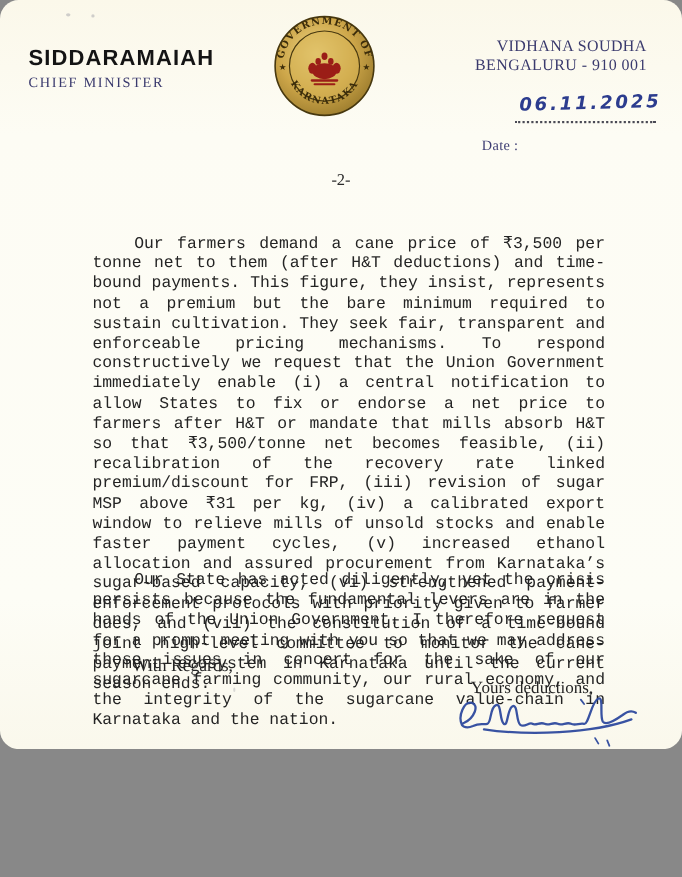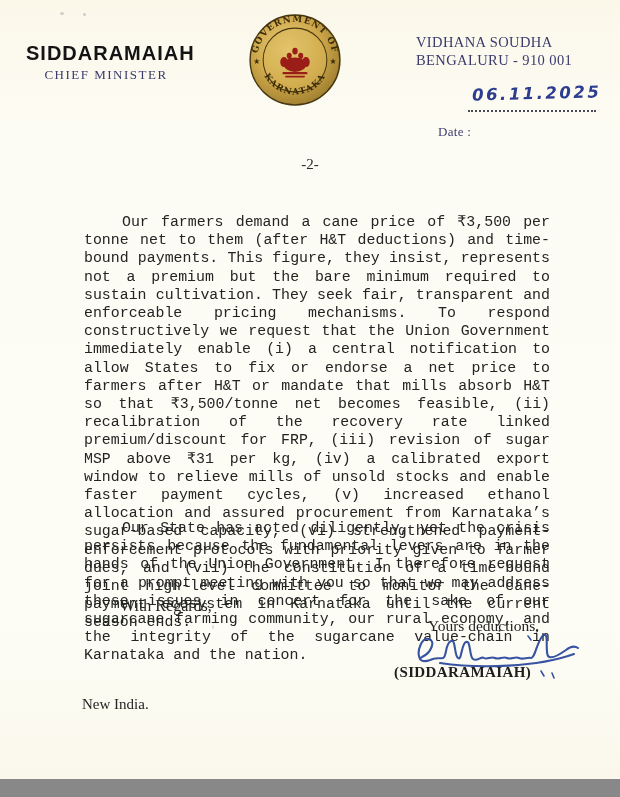--- a/index.html
+++ b/index.html
@@ -1,38 +1,39 @@
 <!DOCTYPE html>
 <html><head>
 <meta charset="utf-8">
 <style>
   html,body{margin:0;padding:0;background:#888;}
   .page{
     position:relative;
-    width:620px;height:779px;
+    width:620px;height:681px;
     margin:0 auto;
     background:linear-gradient(180deg,#fbf8ea 0%,#fdfcf4 18%,#fdfdf6 80%,#faf8ec 100%);
     overflow:hidden;
     font-family:"Liberation Serif","DejaVu Serif",serif;
     color:#222;
+    border-radius:17px;
   }
   
   .sender-name{
     position:absolute;left:26px;top:42px;width:160px;
     font-family:"Liberation Sans","DejaVu Sans",sans-serif;
     font-weight:bold;font-size:20px;letter-spacing:1px;color:#141414;
     text-align:center;
   }
   .sender-title{
-    position:absolute;left:26px;top:67px;width:160px;text-align:center;
+    position:absolute;left:26px;top:67px;width:160px;text-align:left;
     font-size:13px;letter-spacing:1.5px;color:#3a3a6d;
   }
   .seal{position:absolute;left:248px;top:13px;width:94px;height:94px;}
   .office-block{
-    position:absolute;left:416px;top:33px;width:172px;text-align:left;
+    position:absolute;left:416px;top:33px;width:172px;text-align:right;
     font-size:14.5px;line-height:18px;letter-spacing:.4px;color:#3a3a6d;
   }
   .date-row{position:absolute;left:438px;top:88px;width:160px;}
   .date-label{
     font-size:13px;color:#3c3c72;letter-spacing:.3px;
     position:absolute;left:0;top:8px;margin-top:28px;
   }
   .date-line{
     position:absolute;left:30px;top:22px;width:128px;
     border-bottom:2px dotted #4a4a55;
@@ -150,19 +151,18 @@
                C67,33 71,27 74,29
                C77,31 81,27 85,29 C89,31 93,27 97,29 C101,31 105,27 109,29
                C113,31 117,28 121,29
                C125,30 128,8 134,6 C139,4 135,22 138,27 C141,31 149,26 156,21 C161,17 165,17 168,19"></path>
       <path d="M30,34 C70,40 128,38 164,25"></path>
       <path d="M118,7 l3,4" stroke-width="1.6"></path>
       <path d="M131,42 l3,5" stroke-width="1.6"></path>
       <path d="M142,44 l2,5" stroke-width="1.6"></path>
     </g>
   </svg>
-  <div class="signatory-name">(SIDDARAMAIAH)</div>
 
   <div class="recipient">
     <div>New India.</div>
   </div>
 
 </div>
 
 </body></html>

